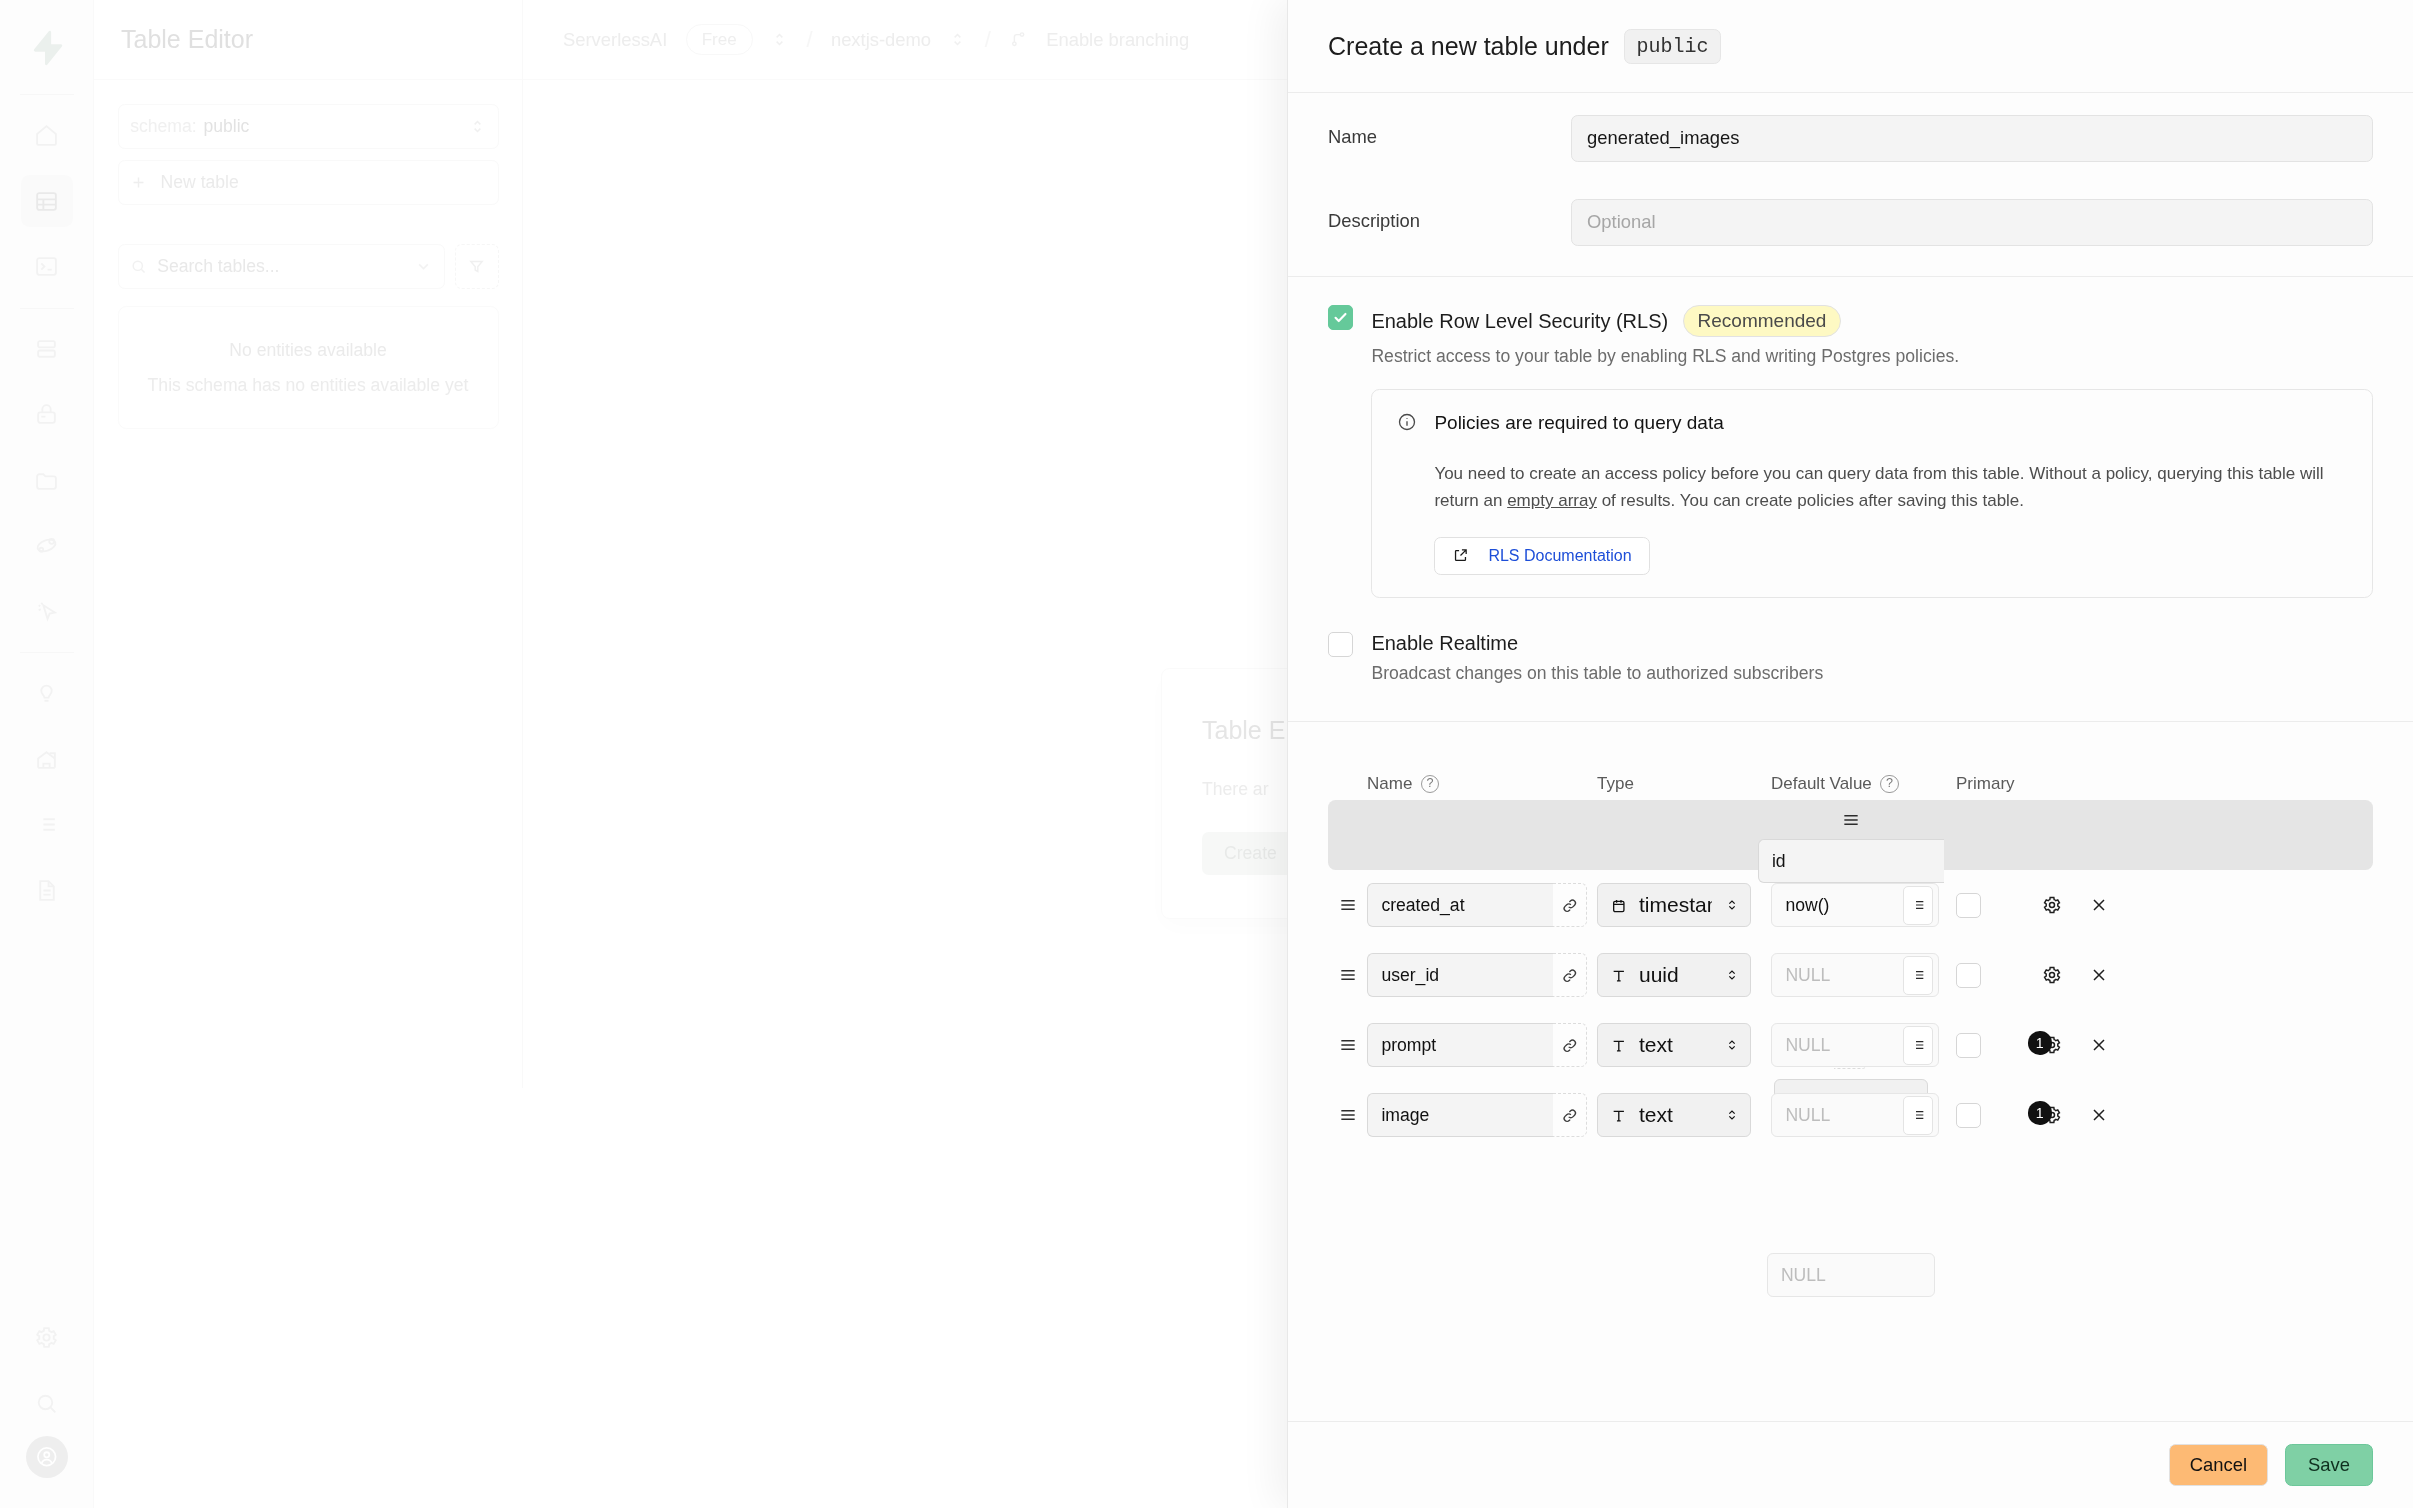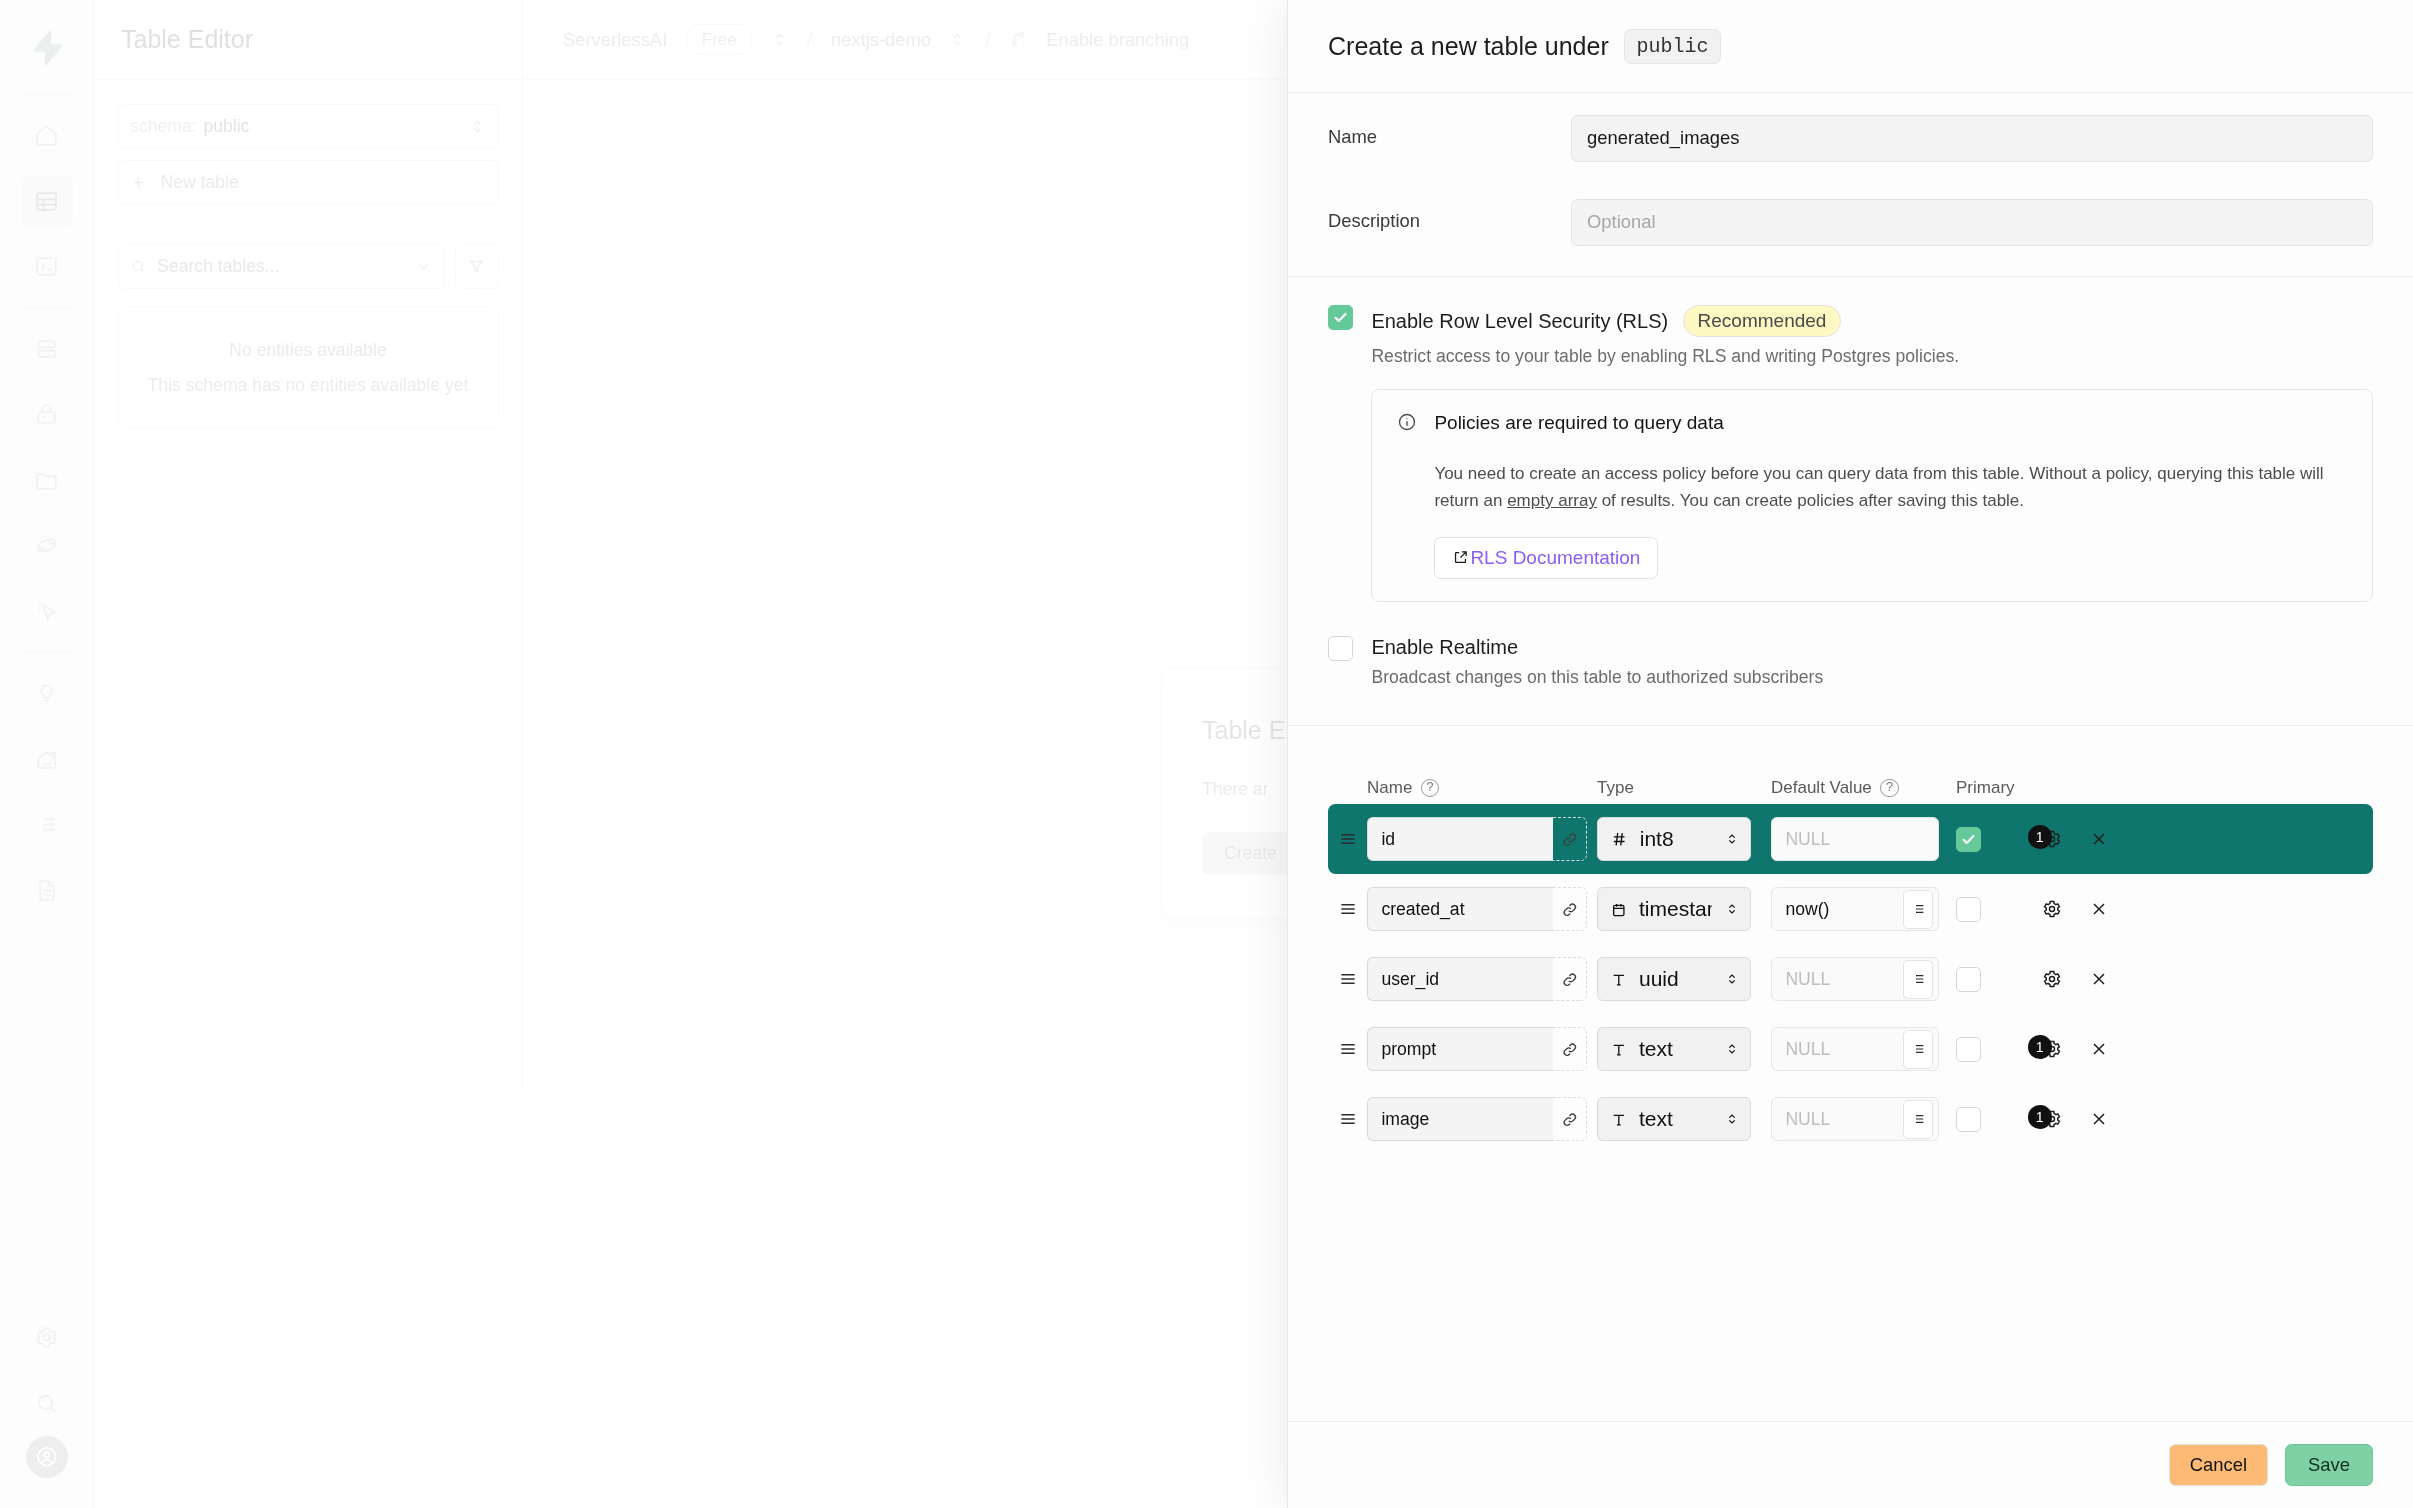--- a/index.html
+++ b/index.html
@@ -160,23 +160,23 @@
     padding: 22px 25px; background: #fdfdfd;
   }
   .notice-head { display: flex; align-items: flex-start; gap: 17px; }
   .notice-head .nh-t { font-size: 19px; color: #141414; font-weight: 400; }
   .notice-body {
     margin-top: 26px; margin-left: 37px; font-size: 17px; color: #4d4d4d; line-height: 1.62;
     max-width: 930px;
   }
   .notice-body u { text-decoration: underline; }
   .btn {
-    display: inline-flex; align-items: center; gap: 1px;
+    display: inline-flex; align-items: center; gap: 19px;
     border: 0.8px solid #e1e1e1; border-radius: 6.7px; background: #fff;
-    padding: 9.2px 17px; font-size: 19px; color: #8b5cf6;
+    padding: 9.2px 17px; font-size: 16px; color: #1d4ed8;
   }
   .notice .btn { margin-top: 22px; margin-left: 37px; }
 
   
   .cols-head {
     display: flex; align-items: center; justify-content: space-between;
   }
   .cols-head h2 { font-size: 22.6px; font-weight: 400; color: #141414; }
   .cols-head .actions { display: flex; gap: 15px; }
 
@@ -199,21 +199,21 @@
   .qmark {
     width: 18.4px; height: 18.4px; border-radius: 50%; border: 1.3px solid #9b9b9b;
     color: #7a7a7a; font-size: 12.6px; display: flex; align-items: center;
     justify-content: center; line-height: 1;
   }
 
   .col-row {
     display: flex; align-items: center; height: 70px; border-radius: 7.5px;
     padding: 0;
   }
-  .col-row.hl { background: #0f766e; }
+  .col-row.hl { background: #e5e5e5; flex-direction: column; }
   .drag-h { color: #2c2c2c; display: flex; align-items: center; justify-content: center; }
 
   .inp {
     height: 44px; border: 0.8px solid #d9d9d9; border-radius: 5.9px;
     background: #f4f4f4; display: flex; align-items: center;
     padding: 0 13.4px; font-size: 17.6px; color: #111;
   }
   .inp.name { border-right: none; border-top-right-radius: 0; border-bottom-right-radius: 0; width: 100%; }
   .linkbox {
     height: 44px; width: 34px; border: 0.8px dashed #dcdcdc; border-left: none;

